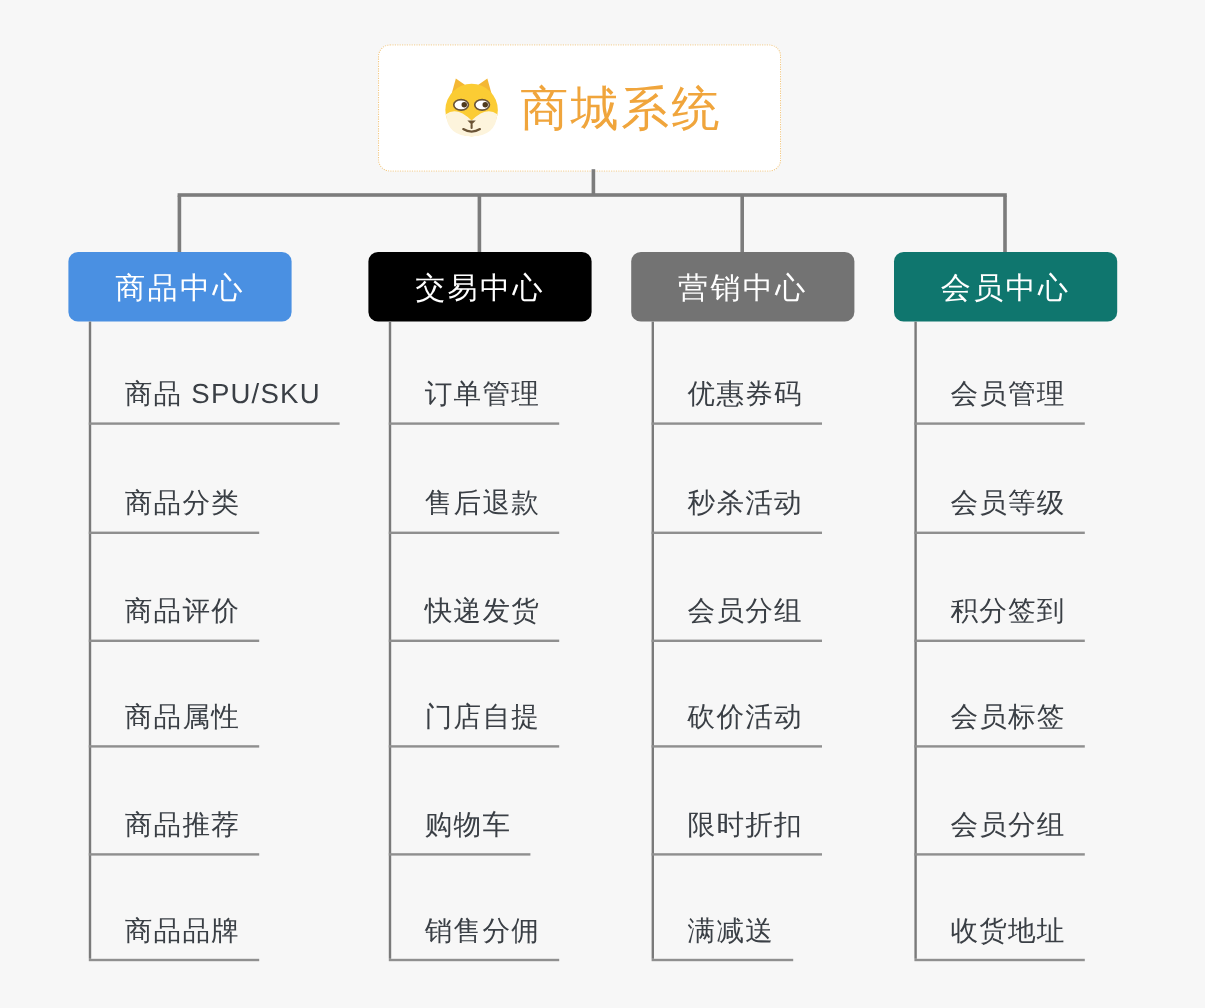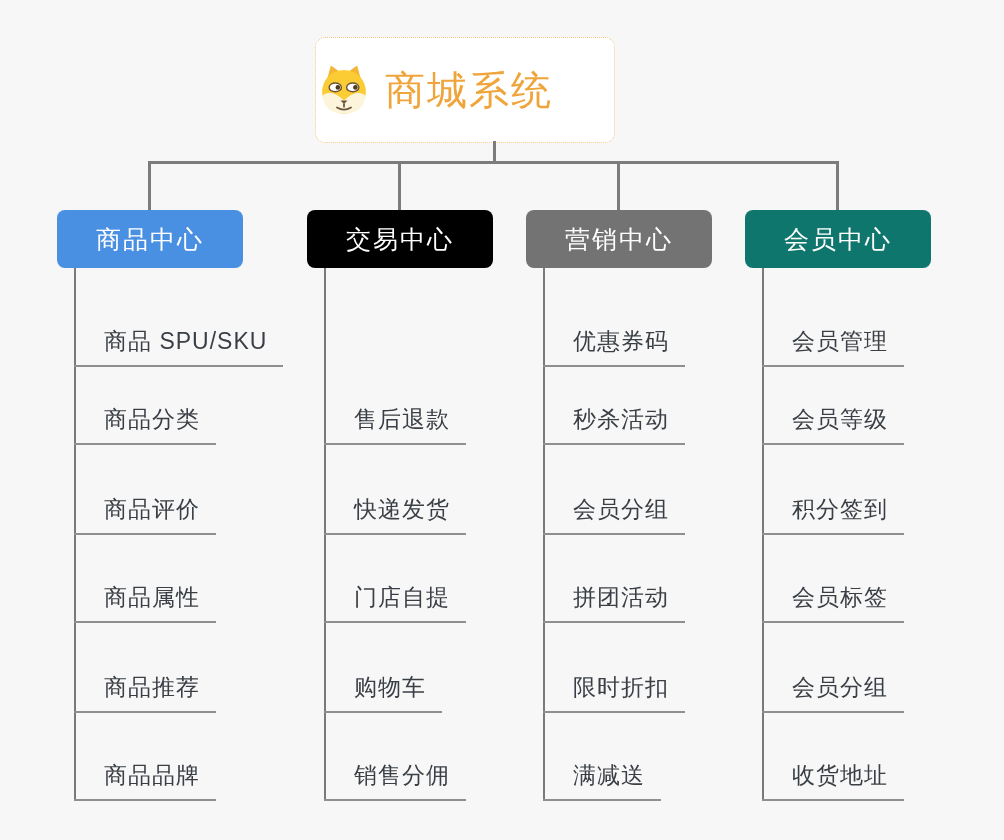--- a/index.html
+++ b/index.html
@@ -10,26 +10,26 @@
   .stage{
     position:relative;
     width:1004px;height:840px;
     background:#f7f7f7;
     overflow:hidden;
   }
 
   
   .root-node{
     position:absolute;left:315px;top:37px;
-    width:300px;height:106px;
+    width:336px;height:106px;
     background:#ffffff;
     border:1px dotted #f2c883;
     border-radius:10px;
     box-sizing:border-box;
-    display:flex;align-items:center;justify-content:flex-start;
+    display:flex;align-items:center;justify-content:center;
     gap:13px;
     cursor:pointer;
   }
   .root-title{
     font-size:40px;
     letter-spacing:2px;
     font-weight:500;
     white-space:nowrap;
   }
   .root-icon{width:56px;height:56px;flex:0 0 auto;}
@@ -64,21 +64,21 @@
     position:absolute;left:17px;
     padding:0 16px 9px 30px;
     border-bottom:2px solid #8f8f8f;
     font-size:23px;
     letter-spacing:1px;
     color:#3a3f45;
     white-space:nowrap;
     line-height:29px;
     cursor:pointer;
   }
-  .it-1{top:117px;} .it-2{top:195px;} .it-3{top:285px;font-family:Liberation Serif, serif;}
+  .it-1{top:104px;} .it-2{top:195px;} .it-3{top:285px;font-family:Liberation Serif, serif;}
   .it-4{top:373px;} .it-5{top:463px;} .it-6{top:551px;}
 </style>
 </head>
 <body>
 
 <div class="stage">
 
   <div class="root-node" style="border-color: rgb(242, 200, 131);">
     <svg class="root-icon" viewBox="0 0 64 64">
       <polygon points="12,22 17,4 30,13" fill="#f4b733"></polygon>
@@ -109,34 +109,35 @@
     <div class="item it-2">商品分类</div>
     <div class="item it-3">商品评价</div>
     <div class="item it-4">商品属性</div>
     <div class="item it-5">商品推荐</div>
     <div class="item it-6">商品品牌</div>
   </div>
 
   <div class="branch branch-2">
     <div class="branch-header" style="background: #000000;">交易中心</div>
     <div class="trunk"></div>
+    <div class="item it-1">订单管理</div>
     <div class="item it-2">售后退款</div>
     <div class="item it-3">快递发货</div>
     <div class="item it-4">门店自提</div>
     <div class="item it-5">购物车</div>
     <div class="item it-6">销售分佣</div>
   </div>
 
   <div class="branch branch-3">
     <div class="branch-header" style="background: #737373;">营销中心</div>
     <div class="trunk"></div>
     <div class="item it-1">优惠券码</div>
     <div class="item it-2">秒杀活动</div>
     <div class="item it-3">会员分组</div>
-    <div class="item it-4">拼团活动</div>
+    <div class="item it-4">砍价活动</div>
     <div class="item it-5">限时折扣</div>
     <div class="item it-6">满减送</div>
   </div>
 
   <div class="branch branch-4">
     <div class="branch-header" style="background: #0f766e;">会员中心</div>
     <div class="trunk"></div>
     <div class="item it-1">会员管理</div>
     <div class="item it-2">会员等级</div>
     <div class="item it-3">积分签到</div>

